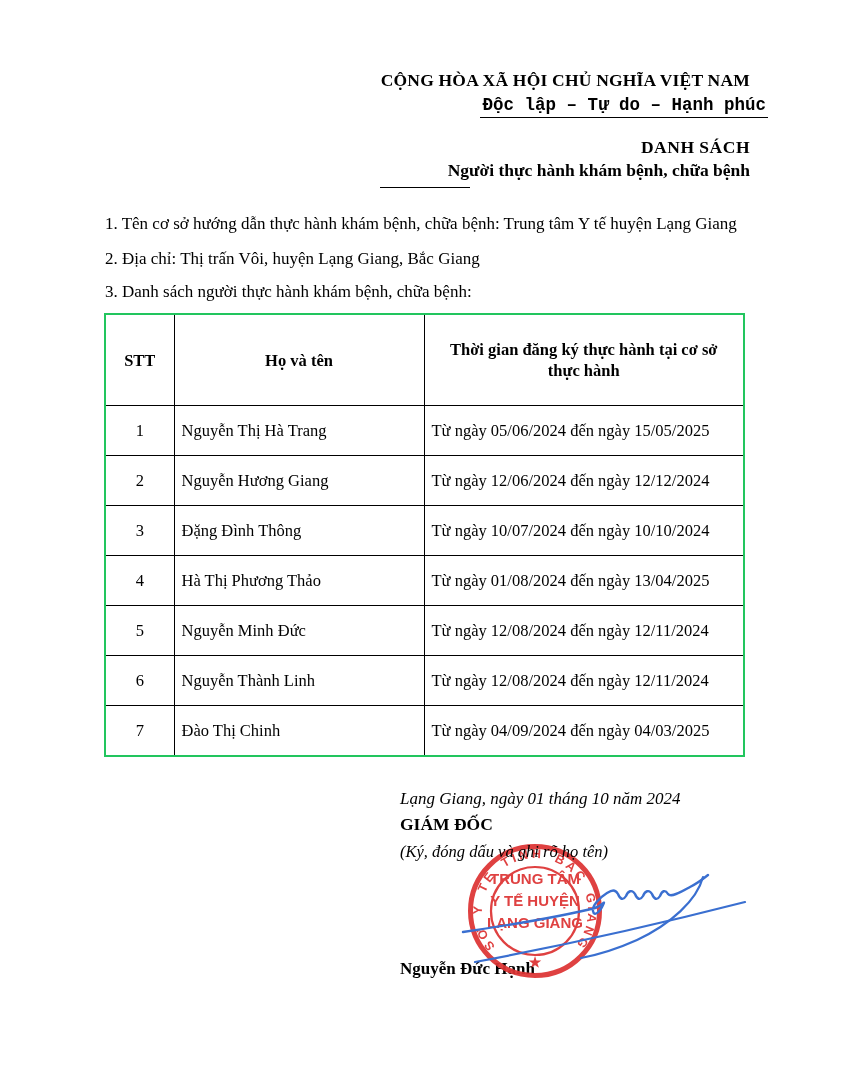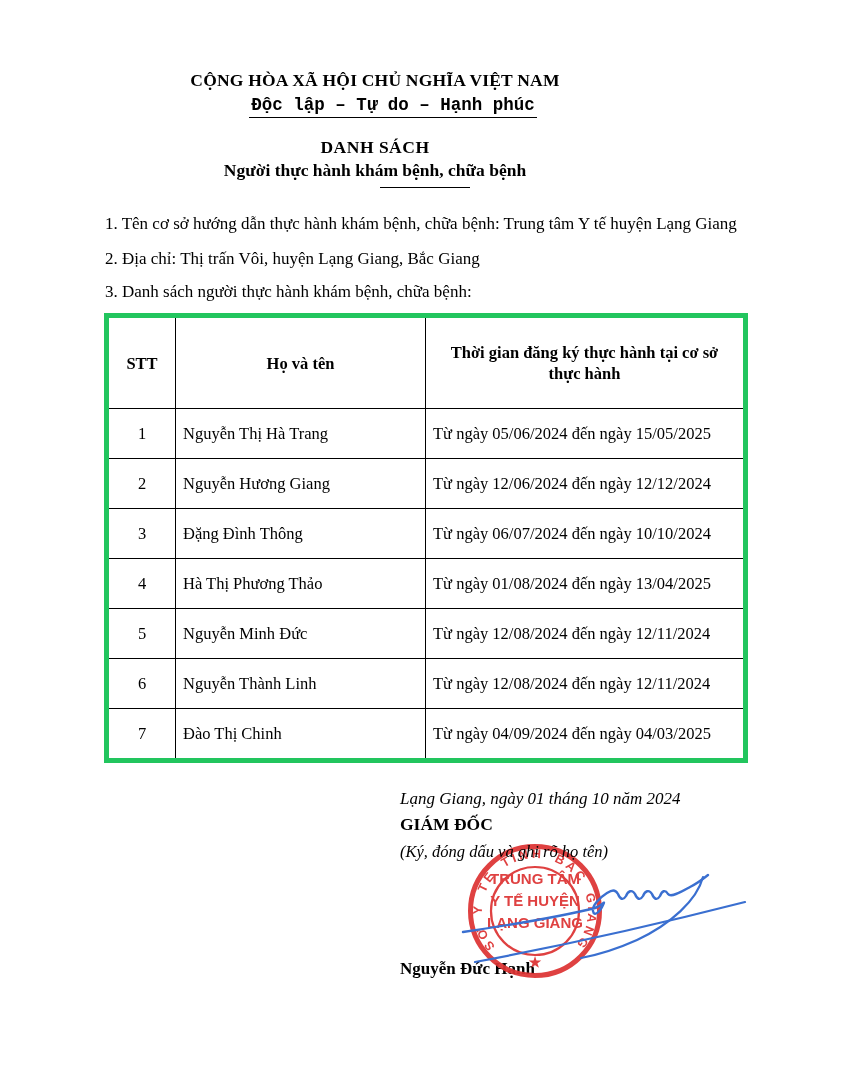--- a/index.html
+++ b/index.html
@@ -5,37 +5,37 @@
   html,body{margin:0;padding:0;background:#fff;}
   .page{
     position:relative;
     width:862px;height:1074px;
     background:#ffffff;
     font-family:"Liberation Serif", serif;
     color:#000;
     overflow:hidden;
   }
   .abs{position:absolute;}
-  .center-line{left:0;width:750px;text-align:center;}
+  .center-line{left:0;width:750px;text-align:right;}
   .motto1{top:70px;font-weight:bold;font-size:17.5px;letter-spacing:.2px;}
   .motto2{top:95px;font-weight:bold;font-size:17.5px;font-family:Liberation Mono, monospace;}
   .motto2 .u{display:inline-block;border-bottom:1.6px solid #000;padding:0 2px 2px 2px;transform:translateX(18px);}
   .doc-title{top:137px;font-weight:bold;font-size:17.5px;letter-spacing:.5px;}
   .subtitle{top:160px;font-weight:bold;font-size:17.5px;}
   .subtitle-underline{left:380px;top:187px;width:90px;height:0;border-top:1.6px solid #000;}
   .item{left:105px;font-size:17px;line-height:22px;white-space:nowrap;}
   .item1{top:213px;}.item2{top:248px;}.item3{top:281px;}
 
   table.doc-table{
     position:absolute;left:104px;top:313px;
     border-collapse:collapse;table-layout:fixed;
     font-size:16.5px;
   }
   .doc-table td,.doc-table th{border:1px solid #000;vertical-align:middle;}
-  table.doc-table{border:5px solid #22c55e;}
+  table.doc-table{border:2px solid #22c55e;}
   .col-stt{width:69px;}.col-name{width:250px;}.col-period{width:320px;}
   .doc-table th{font-weight:bold;height:90px;text-align:center;padding:0 12px;line-height:21px;font-size:16.5px;}
   .doc-table td{height:47px;}
   .cell-stt{text-align:center;}
   .cell-name,.cell-period{text-align:left;padding-left:7px;}
 
   .sign-area{left:400px;top:788px;width:350px;text-align:left;}
   .place-date{font-style:italic;font-size:17px;line-height:22px;}
   .role{font-weight:bold;font-size:17.5px;margin-top:4px;line-height:21px;}
   .instruction{font-style:italic;font-size:16.5px;margin-top:6px;line-height:21px;position:relative;z-index:4;}
@@ -84,21 +84,21 @@
         <td class="cell-period">Từ ngày 05/06/2024 đến ngày 15/05/2025</td>
       </tr>
       <tr>
         <td class="cell-stt">2</td>
         <td class="cell-name">Nguyễn Hương Giang</td>
         <td class="cell-period">Từ ngày 12/06/2024 đến ngày 12/12/2024</td>
       </tr>
       <tr>
         <td class="cell-stt">3</td>
         <td class="cell-name">Đặng Đình Thông</td>
-        <td class="cell-period">Từ ngày 06/07/2024 đến ngày 10/10/2024</td>
+        <td class="cell-period">Từ ngày 10/07/2024 đến ngày 10/10/2024</td>
       </tr>
       <tr>
         <td class="cell-stt">4</td>
         <td class="cell-name">Hà Thị Phương Thảo</td>
         <td class="cell-period">Từ ngày 01/08/2024 đến ngày 13/04/2025</td>
       </tr>
       <tr>
         <td class="cell-stt">5</td>
         <td class="cell-name">Nguyễn Minh Đức</td>
         <td class="cell-period">Từ ngày 12/08/2024 đến ngày 12/11/2024</td>

